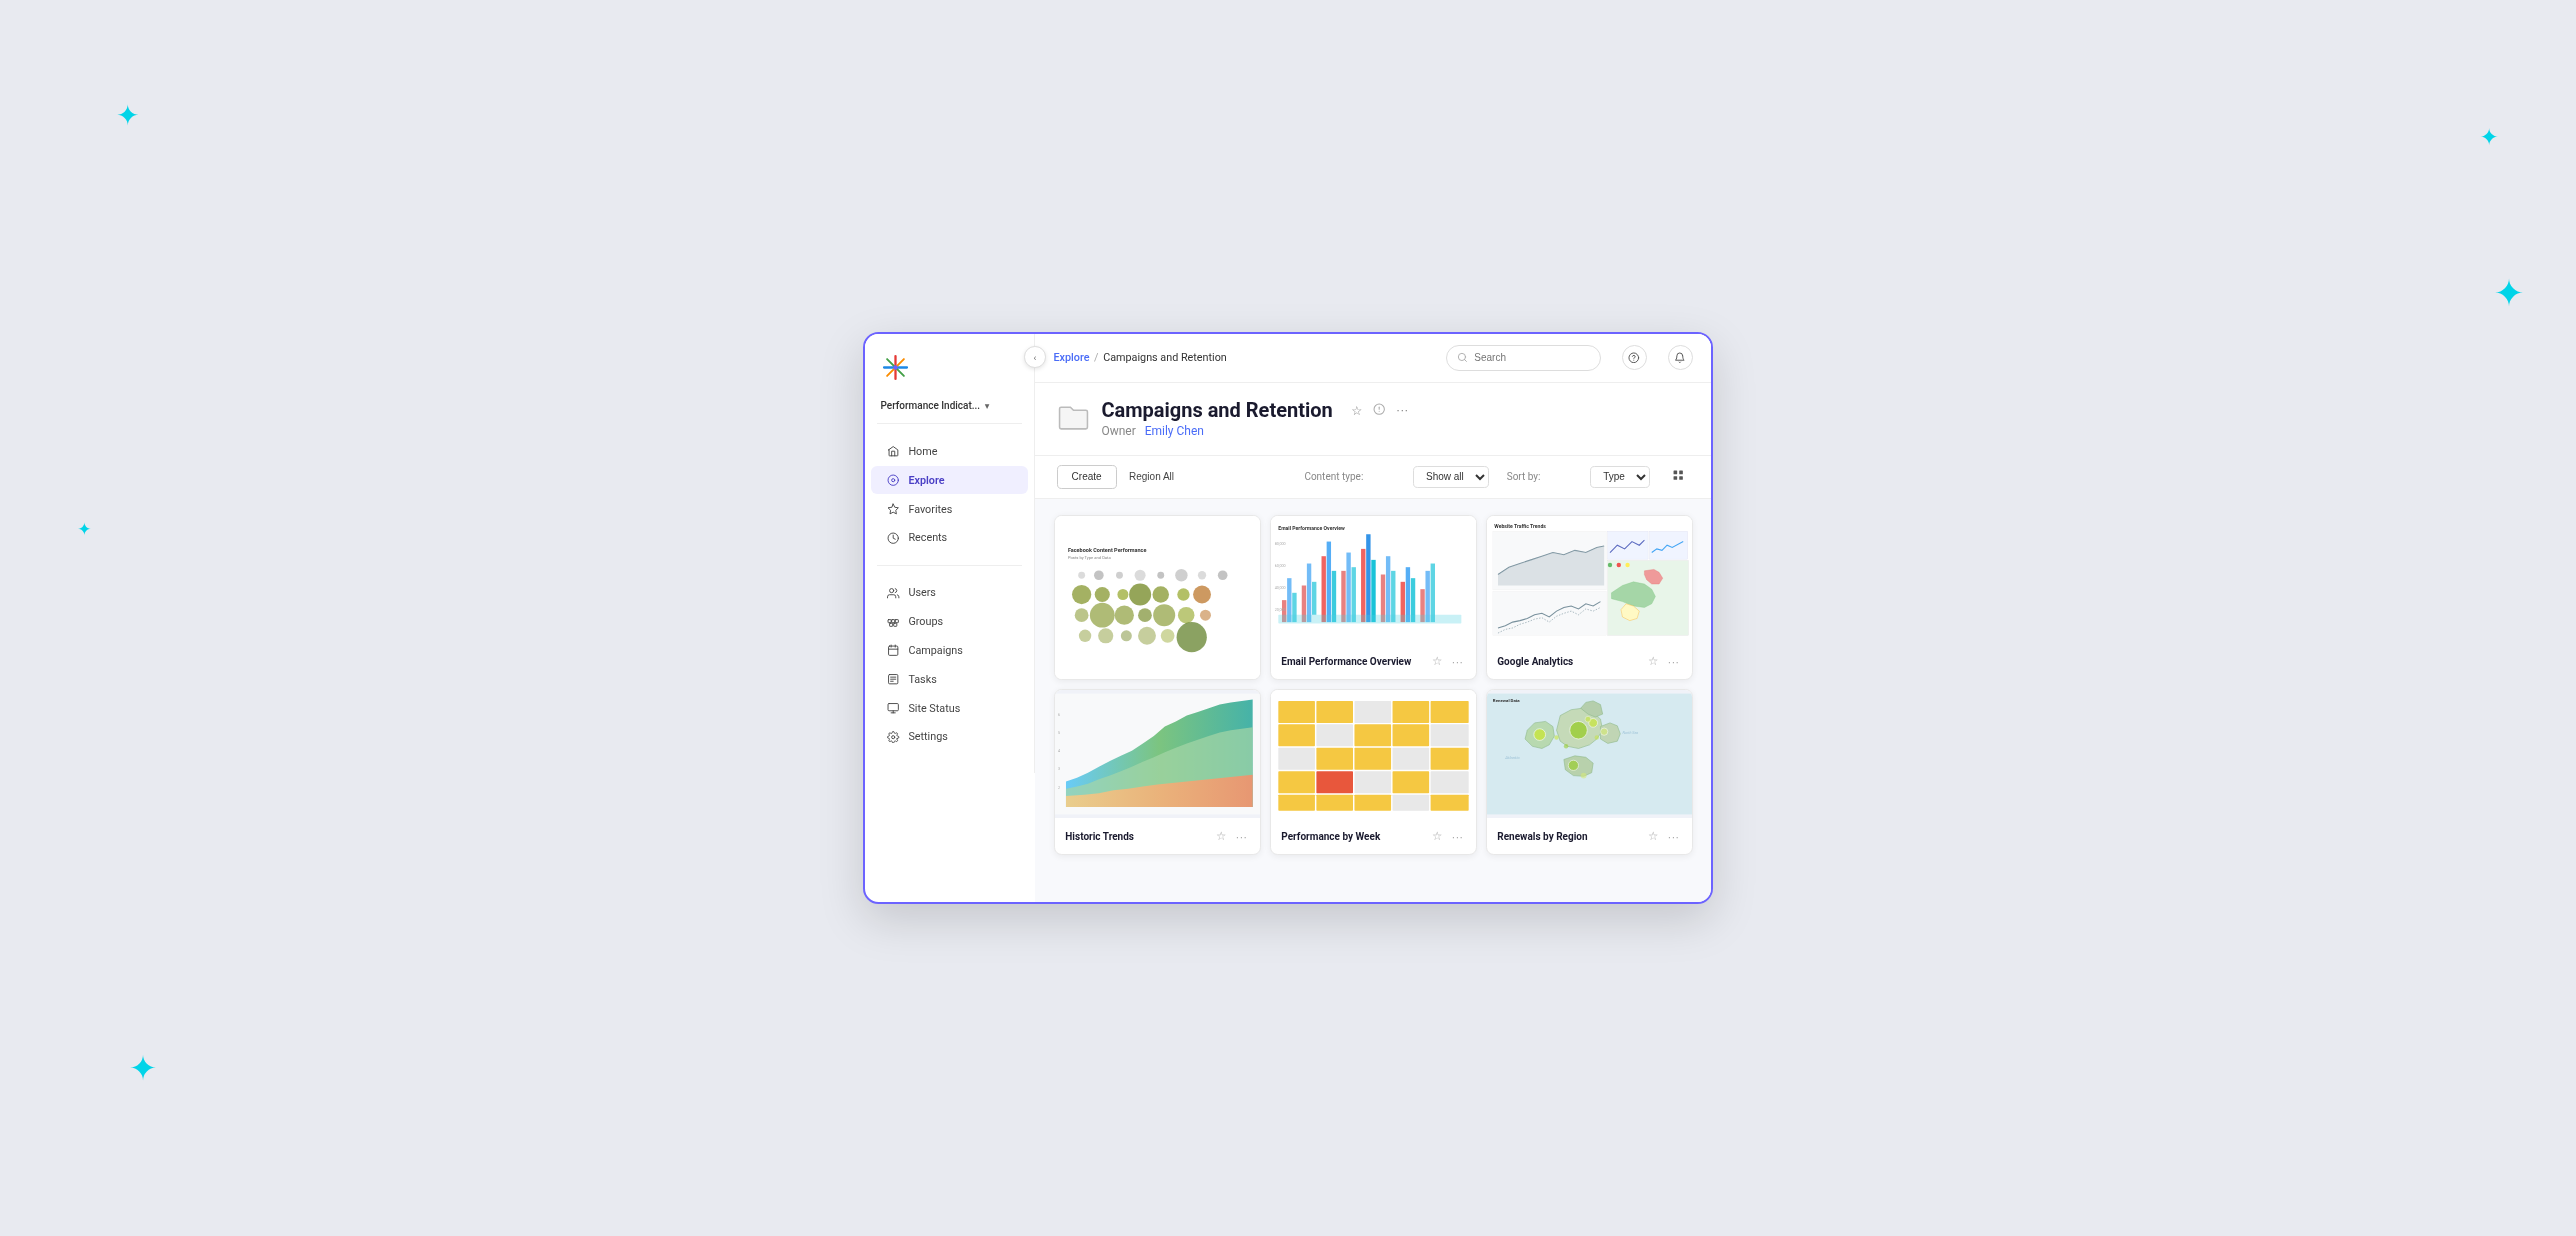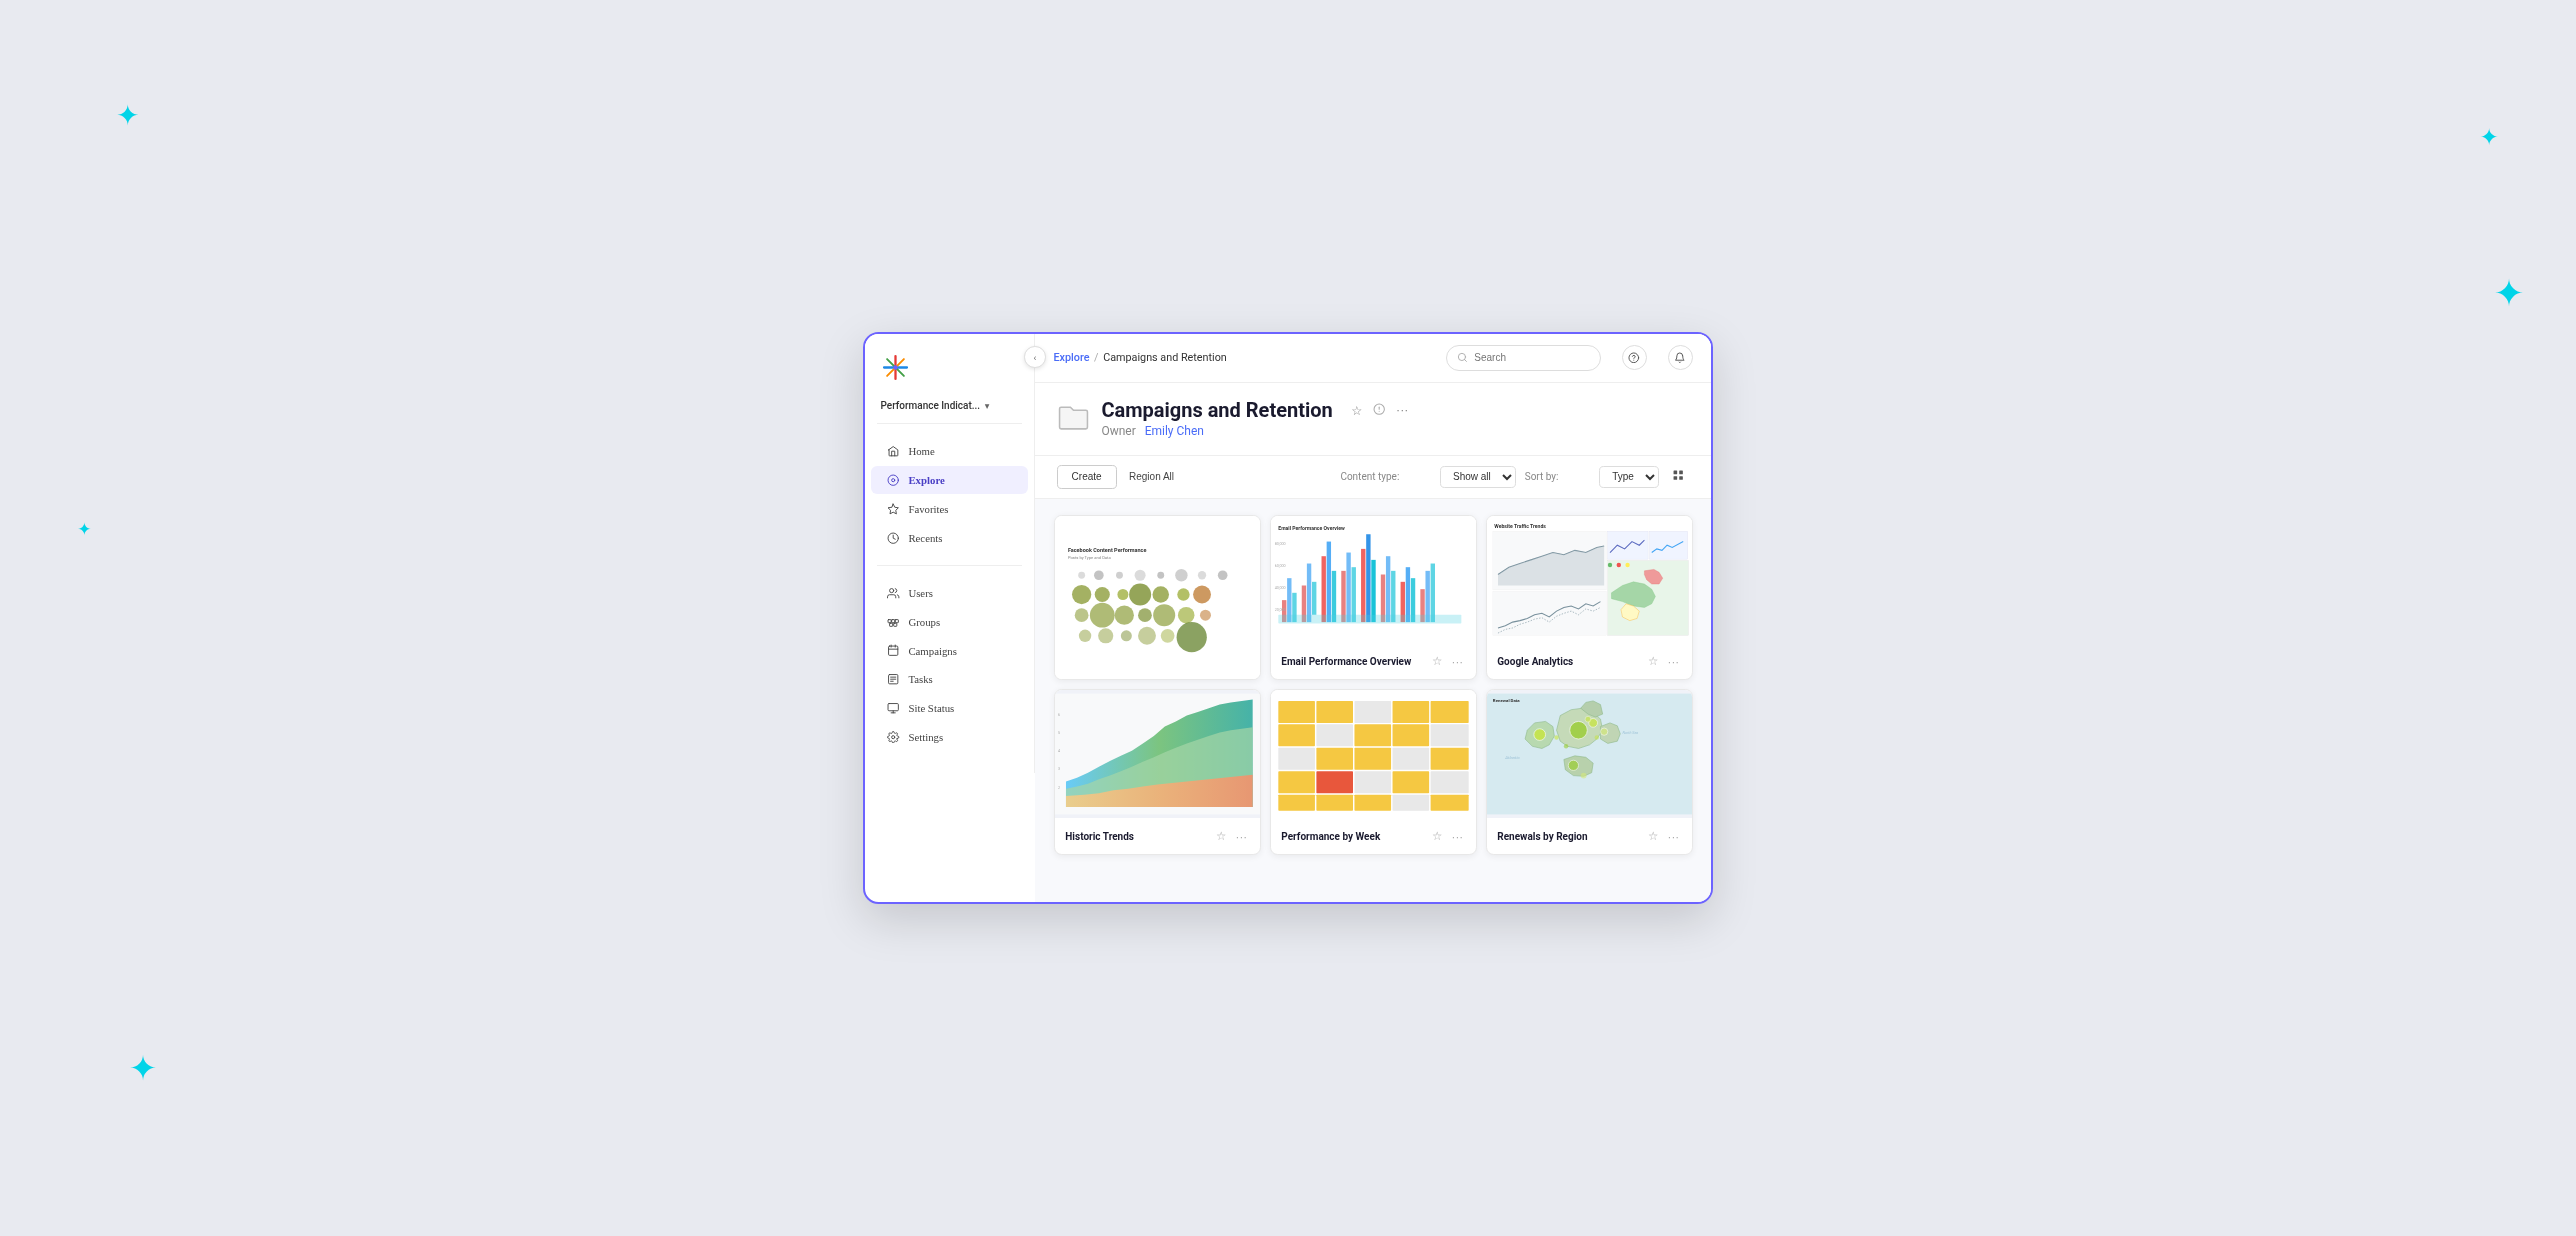--- a/index.html
+++ b/index.html
@@ -83,21 +83,20 @@
     }
 
     .sidebar-divider {
       height: 0.8px;
       background: #eee;
       margin: 6.2px 12.4px;
     }
 
     .nav-section {
       padding: 6.2px 0;
-      font-family: Liberation Serif, serif;
     }
 
     .nav-item {
       display: flex;
       align-items: center;
       gap: 7.7px;
       padding: 7px 15.5px;
       font-size: 10.8px;
       color: #444;
       cursor: pointer;
@@ -309,21 +308,21 @@
       border: none;
       font-size: 10px;
       color: #444;
       cursor: pointer;
       padding: 5.4px 3.1px;
     }
 
     .toolbar-right {
       display: flex;
       align-items: center;
-      gap: 9px;
+      gap: 18px;
       font-size: 10px;
       color: #555;
     }
 
     .toolbar-right select {
       border: 0.8px solid #ddd;
       border-radius: 4.6px;
       padding: 3.9px 7.7px;
       font-size: 10px;
       background: white;

